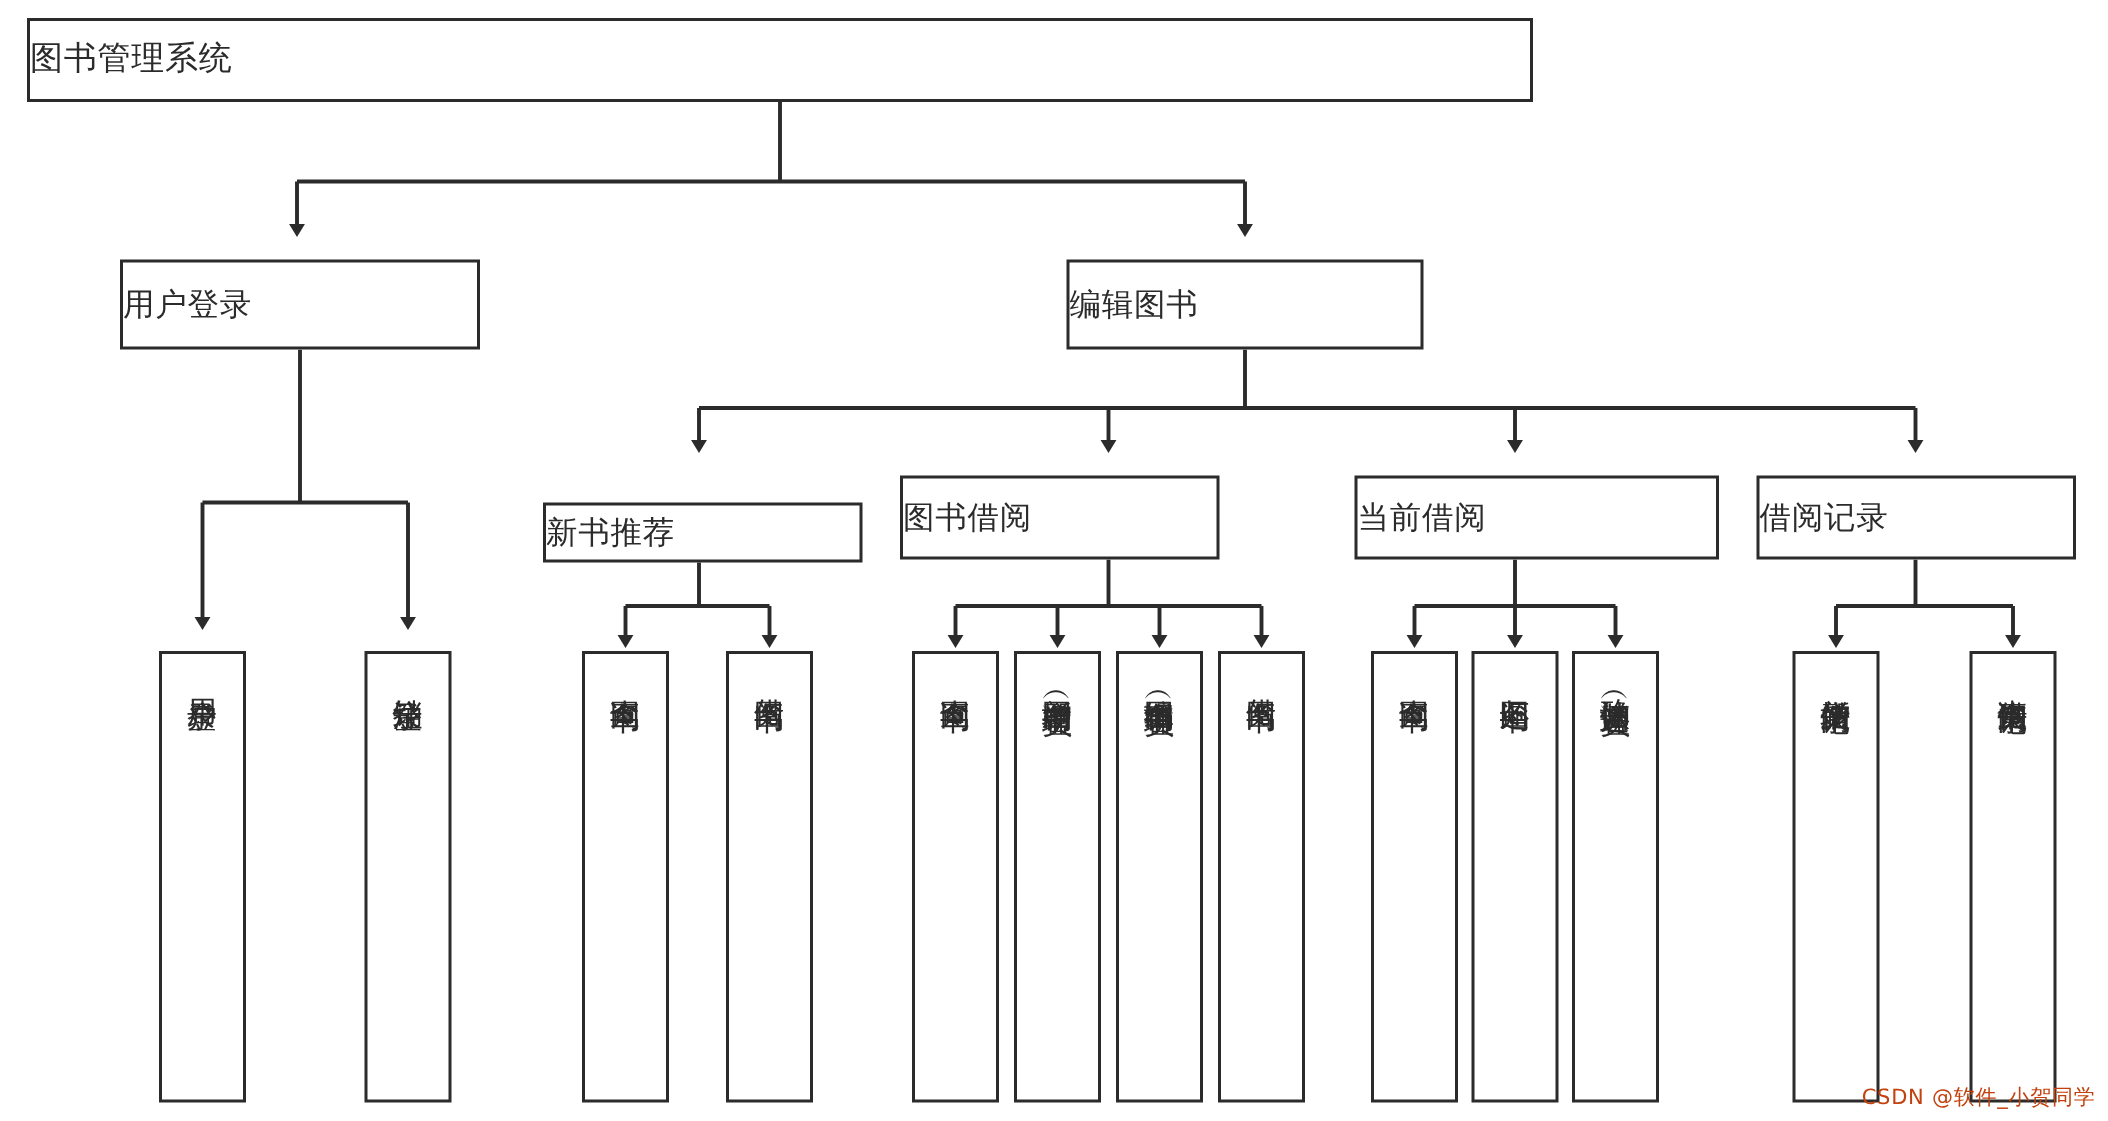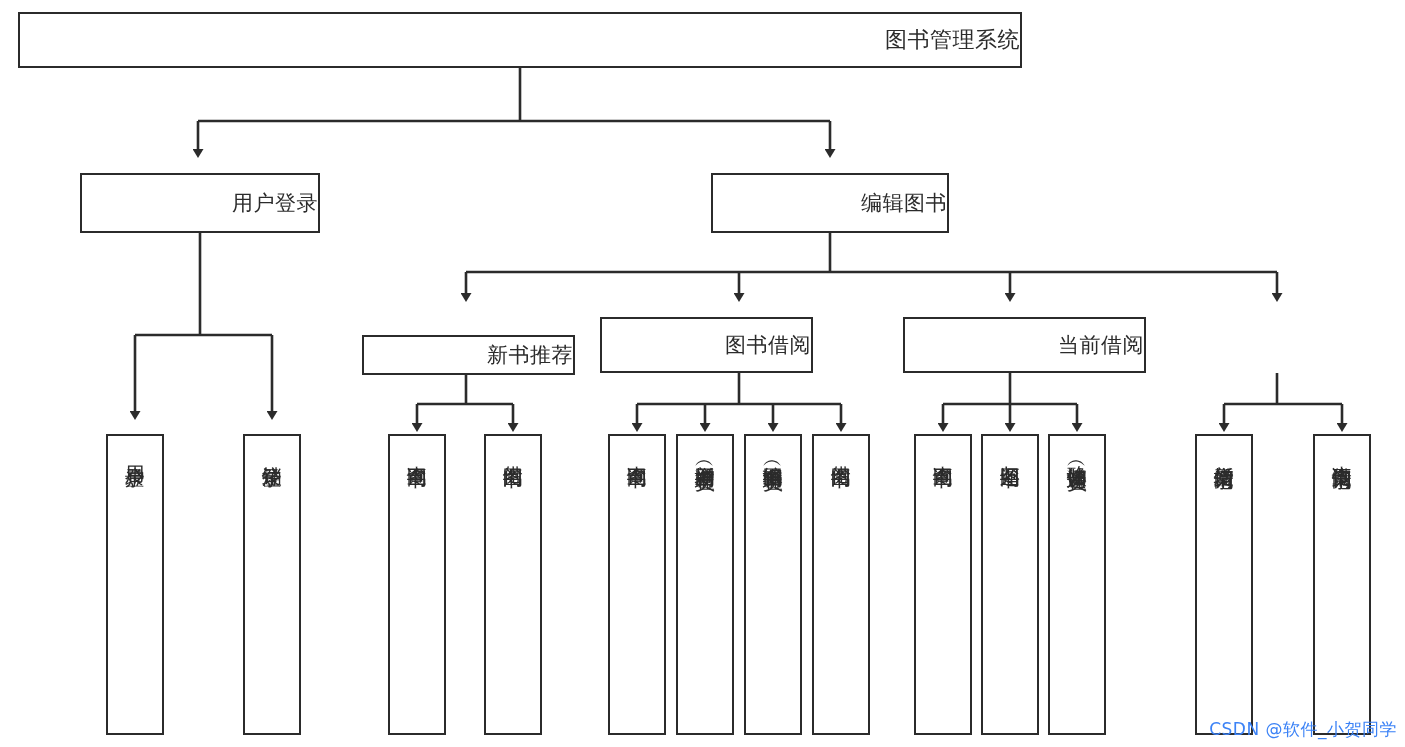--- a/index.html
+++ b/index.html
@@ -26,21 +26,21 @@
     height: 747px;
     pointer-events: none;
   }
   .node {
     position: absolute;
     box-sizing: border-box;
     border: 2px solid #2b2b2b;
     background: #ffffff;
     display: flex;
     align-items: center;
-    justify-content: flex-end;
+    justify-content: flex-start;
     color: #2b2b2b;
     z-index: 2;
   }
   .node .label {
     display: block;
     text-align: center;
     line-height: 1.18;
     letter-spacing: 0.5px;
   }
   .node.horiz .label {
@@ -59,22 +59,22 @@
     text-orientation: upright;
     font-size: 20px;
     line-height: 1.12;
     letter-spacing: 1px;
     white-space: nowrap;
   }
   #watermark {
     position: absolute;
     right: 8px;
     bottom: 6px;
-    font-size: 17px;
-    color: #3b82f6;
+    font-size: 14px;
+    color: #c2410c;
     letter-spacing: 0.5px;
     z-index: 3;
     white-space: nowrap;
   }
 </style>
 </head>
 <body>
 
 <div id="canvas">
 
@@ -141,20 +141,23 @@
 
   <div class="node horiz" style="left:362px; top:317px; width:213px; height:40px;margin-top:18px;">
     <span class="label">新书推荐</span>
   </div>
   <div class="node horiz" style="left:600px; top:317px; width:213px; height:56px;">
     <span class="label">图书借阅</span>
   </div>
   <div class="node horiz" style="left:903px; top:317px; width:243px; height:56px;">
     <span class="label">当前借阅</span>
   </div>
+  <div class="node horiz" style="left:1171px; top:317px; width:213px; height:56px;">
+    <span class="label">借阅记录</span>
+  </div>
 
   <div class="node vert" style="left:106px; top:434px; width:58px; height:301px;">
     <span class="label">用户登录</span>
   </div>
   <div class="node vert" style="left:243px; top:434px; width:58px; height:301px;">
     <span class="label">注销登录</span>
   </div>
 
   <div class="node vert" style="left:388px; top:434px; width:58px; height:301px;">
     <span class="label">查询图书</span>

